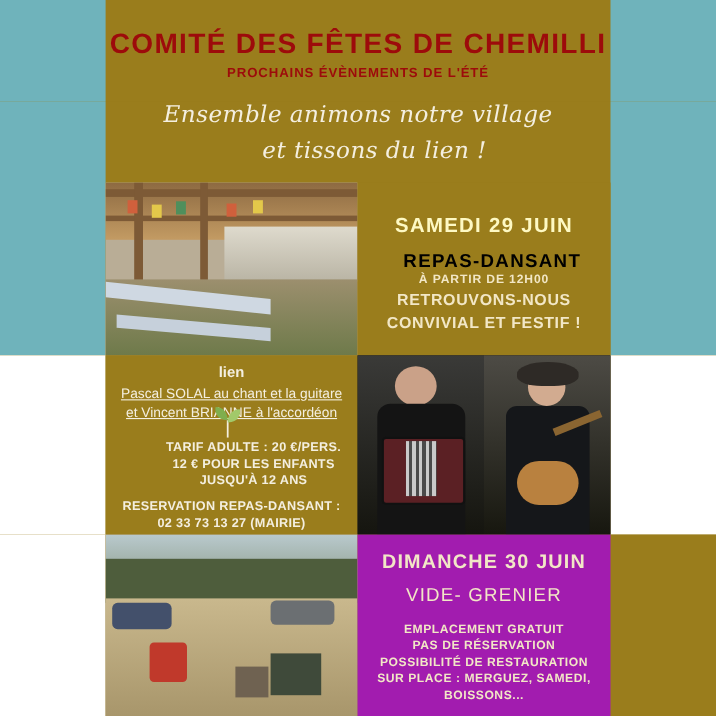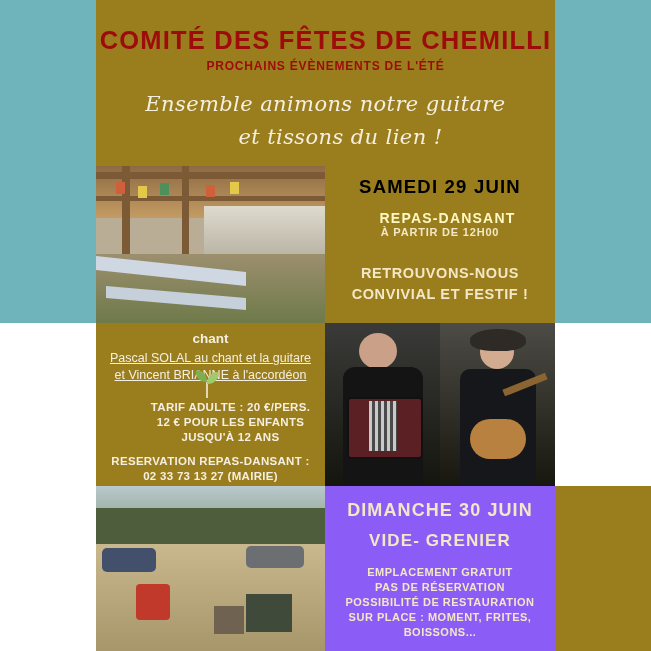--- a/index.html
+++ b/index.html
@@ -114,30 +114,30 @@
 
   
   .samedi-block {
     position: absolute;
     left: 325px; top: 166px;
     width: 230px; height: 157px;
     background: #9a7d1c;
     text-align: center;
   }
   .samedi-date {
-    margin-top: 10px;
-    color: #000000;
+    margin-top: 28px;
+    color: #fef9c3;
     font-size: 18.5px;
     font-weight: bold;
     letter-spacing: 1.2px;
   }
   .samedi-type {
     margin-top: 12px;
-    color: #fef9c3;
-    font-size: 14px;
+    color: #000000;
+    font-size: 17px;
     font-weight: bold;
     letter-spacing: 1.2px;
     margin-left: 15px;
   }
   .samedi-hour {
     margin-top: 0;
     color: #f2e7c6;
     font-size: 11px;
     font-weight: bold;
     letter-spacing: 0.8px;
@@ -243,35 +243,35 @@
   .p3-box1 { position:absolute; left:150px; top:108px; width:46px; height:38px; background:#3f4a3a; }
   .p3-box2 { position:absolute; left:118px; top:120px; width:30px; height:28px; background:#6f6251; }
   .p3-car { position:absolute; left:6px; top:62px; width:54px; height:24px; background:#43506b; border-radius:5px; }
   .p3-car2 { position:absolute; left:150px; top:60px; width:58px; height:22px; background:#6b6f72; border-radius:5px; }
 
   
   .dimanche-block {
     position: absolute;
     left: 325px; top: 486px;
     width: 230px; height: 165px;
-    background: #8b5cf6;
+    background: #a21caf;
     text-align: center;
   }
   .dim-date {
     margin-top: 14px;
     color: #f2e7c6;
     font-size: 18px;
     font-weight: bold;
     letter-spacing: 1.1px;
   }
   .dim-type {
     margin-top: 10px;
     color: #f2e7c6;
     font-size: 17px;
-    font-weight: bold;
+    font-weight: normal;
     letter-spacing: 1.1px;
   }
   .dim-info {
     margin-top: 14px;
     color: #f2e7c6;
     font-size: 11px;
     font-weight: bold;
     line-height: 15px;
     letter-spacing: 0.5px;
   }
@@ -287,21 +287,21 @@
 
 <div class="poster">
 
   <div class="header-band"></div>
   <div class="header-left-strip"></div>
   <div class="header-right-strip"></div>
   <div class="title1">COMITÉ DES FÊTES DE CHEMILLI</div>
   <div class="title2">PROCHAINS ÉVÈNEMENTS DE L'ÉTÉ</div>
 
   <div class="script-zone"></div>
-  <div class="script-line l1">Ensemble animons notre guitare</div>
+  <div class="script-line l1">Ensemble animons notre village</div>
   <div class="script-line l2">et tissons du lien !</div>
 
   <div class="left-strip-teal"></div>
   <div class="right-strip-teal"></div>
 
   <div class="photo1">
     <div class="p1-sky"></div>
     <div class="p1-beam" style="left:0;top:6px;width:229px;height:7px;"></div>
     <div class="p1-beam" style="left:0;top:30px;width:229px;height:5px;"></div>
     <div class="p1-beam" style="left:26px;top:0;width:8px;height:96px;"></div>
@@ -323,21 +323,21 @@
     <div class="samedi-hour">À PARTIR DE 12H00</div>
   </div>
   <div class="retrouvons">
     <div>RETROUVONS-NOUS</div>
     <div>CONVIVIAL ET FESTIF !</div>
   </div>
 
   <div class="strip-teal-mid-l"></div>
   <div class="strip-teal-mid-r"></div>
   <div class="mid-text">
-    <div class="avec">chant</div>
+    <div class="avec">lien</div>
     <div class="artists">
       <div>Pascal SOLAL au chant et la guitare</div>
       <div>et Vincent BRIANNE à l'accordéon</div>
     </div>
     <div class="tarifs">
       <div>TARIF ADULTE : 20 €/PERS.</div>
       <div>12 € POUR LES ENFANTS JUSQU'À 12 ANS</div>
     </div>
     <div class="resa">
       <div>RESERVATION  REPAS-DANSANT :</div>
@@ -380,18 +380,18 @@
     <div class="p3-box1"></div>
   </div>
 
   <div class="dimanche-block">
     <div class="dim-date">DIMANCHE 30 JUIN</div>
     <div class="dim-type">VIDE- GRENIER</div>
     <div class="dim-info">
       <div>EMPLACEMENT GRATUIT</div>
       <div>PAS DE RÉSERVATION</div>
       <div>POSSIBILITÉ DE RESTAURATION</div>
-      <div>SUR PLACE : MOMENT, FRITES,</div>
+      <div>SUR PLACE : MERGUEZ, SAMEDI,</div>
       <div>BOISSONS...</div>
     </div>
   </div>
 
 </div>
 
 </body></html>

